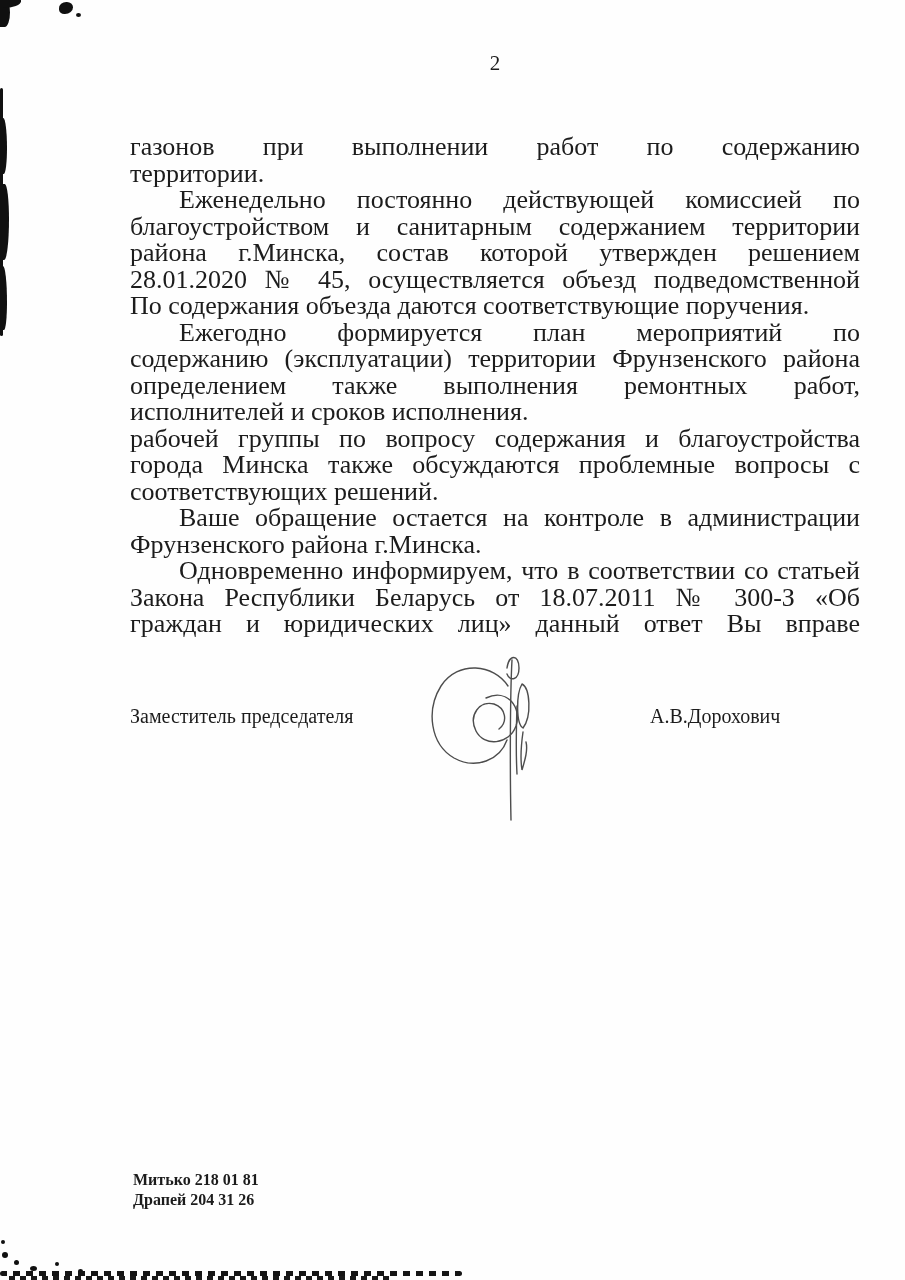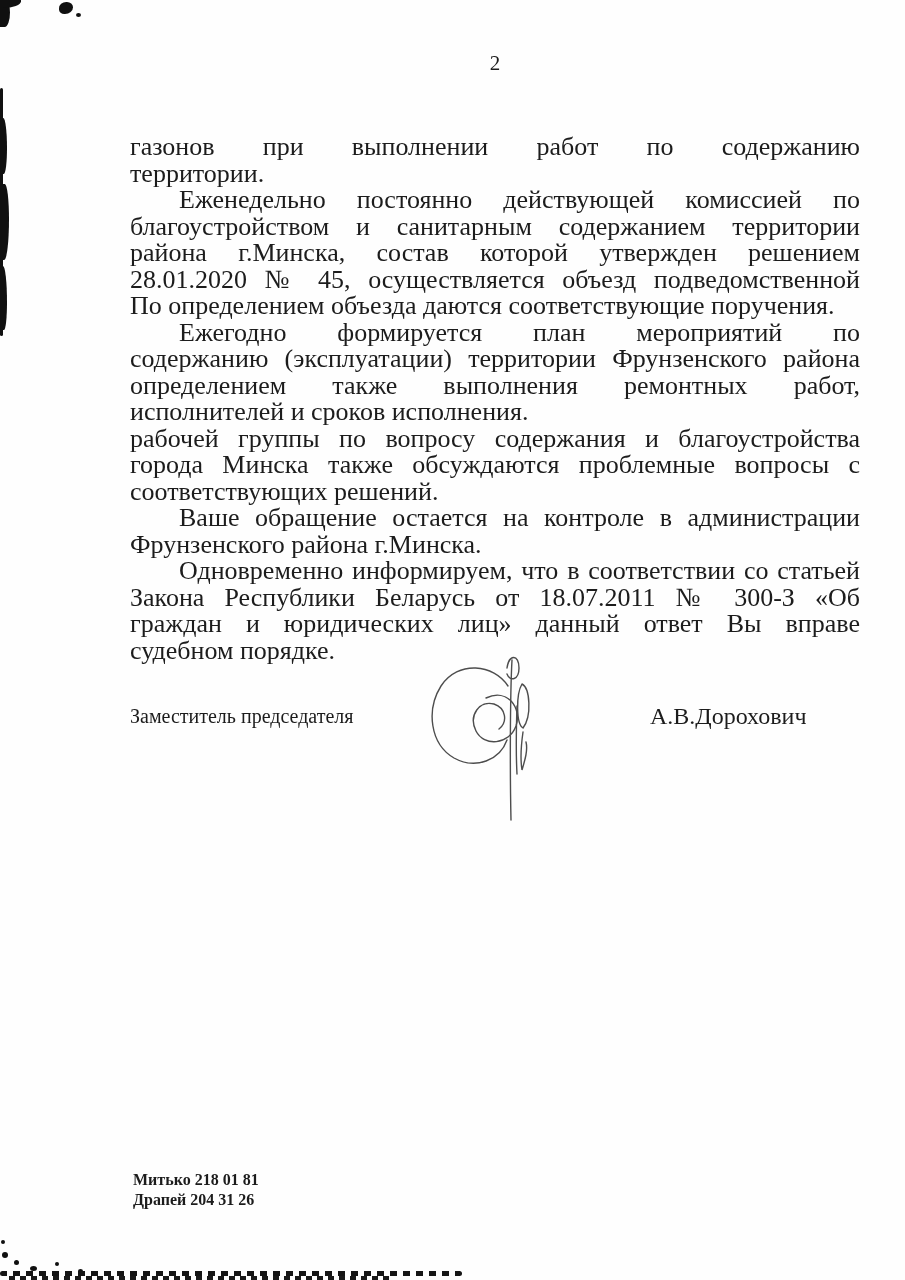--- a/index.html
+++ b/index.html
@@ -21,21 +21,21 @@
   }
   .line{
     font-size:26px;height:26.5px;line-height:26.5px;
     overflow:hidden;white-space:normal;
   }
   .jline{text-align:justify;text-align-last:justify;}
   .lline{text-align:right;text-align-last:left;}
   .ind{text-indent:49px;}
   .sig-row{position:absolute;top:703px;left:130px;width:730px;height:28px;}
   .sig-title{position:absolute;left:0;top:0;font-size:20px;line-height:27px;}
-  .sig-name{position:absolute;left:520px;top:0;font-size:24px;line-height:27px;}
+  .sig-name{position:absolute;left:520px;top:0;font-size:20px;line-height:27px;}
   .scribble{position:absolute;left:424px;top:646px;width:132px;height:182px;}
   .scribble path{fill:none;stroke:#4d4d4d;stroke-width:1.4;stroke-linecap:round;}
   .footer{position:absolute;left:133px;top:1170px;font-weight:bold;}
   .footer div{font-size:16px;line-height:20px;}
   
   .artifact{position:absolute;background:#101010;}
   .a-tl1{left:0;top:0;width:10px;height:27px;border-radius:0 70% 80% 0;}
   .a-tl2{left:0;top:0;width:21px;height:8px;border-radius:0 0 85% 0;}
   .a-tl3{left:59px;top:2px;width:14px;height:12px;border-radius:55% 45% 60% 40%;}
   .a-tl4{left:76px;top:13px;width:5px;height:4px;border-radius:50%;}
@@ -63,38 +63,37 @@
 
   <div class="text-block">
 
     <div class="line jline">газонов при выполнении работ по содержанию подведомственной</div>
     <div class="line lline">территории.</div>
 
     <div class="line jline ind">Еженедельно постоянно действующей комиссией по контролю за</div>
     <div class="line jline">благоустройством и санитарным содержанием территории Фрунзенского</div>
     <div class="line jline">района г.Минска, состав которой утвержден решением администрации от</div>
     <div class="line jline">28.01.2020 № 45, осуществляется объезд подведомственной территории.</div>
-    <div class="line lline">По определением объезда даются соответствующие поручения.</div>
+    <div class="line lline">По содержания объезда даются соответствующие поручения.</div>
 
     <div class="line jline ind">Ежегодно формируется план мероприятий по благоустройству и</div>
     <div class="line jline">содержанию (эксплуатации) территории Фрунзенского района г.Минска с</div>
     <div class="line jline">определением также выполнения ремонтных работ, ответственных</div>
     <div class="line lline">исполнителей и сроков исполнения.</div>
 
     <div class="line jline">рабочей группы по вопросу содержания и благоустройства территории</div>
     <div class="line jline">города Минска также обсуждаются проблемные вопросы с принятием</div>
     <div class="line lline">соответствующих решений.</div>
 
     <div class="line jline ind">Ваше обращение остается на контроле в администрации</div>
     <div class="line lline">Фрунзенского района г.Минска.</div>
 
     <div class="line jline ind">Одновременно информируем, что в соответствии со статьей 20</div>
     <div class="line jline">Закона Республики Беларусь от 18.07.2011 № 300-З «Об обращениях</div>
     <div class="line jline">граждан и юридических лиц» данный ответ Вы вправе обжаловать в</div>
-    <div class="line lline">судебном порядке.</div>
   </div>
 
   <div class="sig-row">
     <span class="sig-title">Заместитель председателя</span>
     <span class="sig-name">А.В.Дорохович</span>
   </div>
 
   <svg class="scribble" viewBox="0 0 132 182" xmlns="http://www.w3.org/2000/svg">
     <path d="M84 40 C70 18 34 14 17 40 C2 64 6 98 30 112 C52 124 76 114 83 94"></path>
     <path d="M62 52 C84 42 98 62 92 80 C85 99 60 101 52 85 C44 69 56 54 70 58 C82 62 84 76 75 83"></path>

